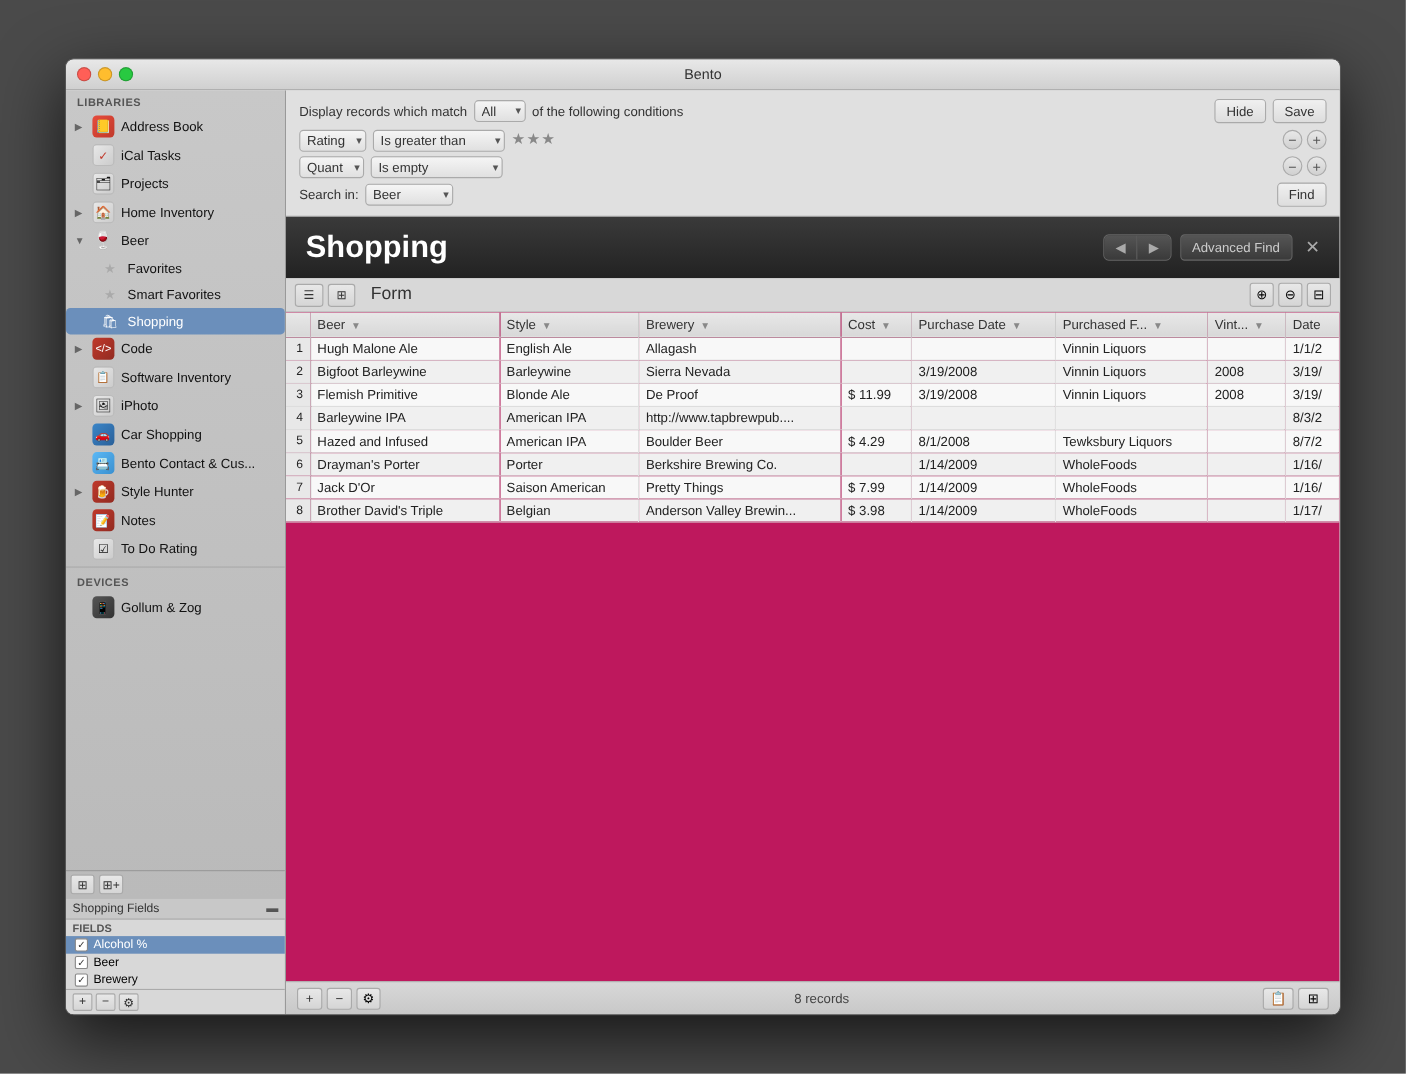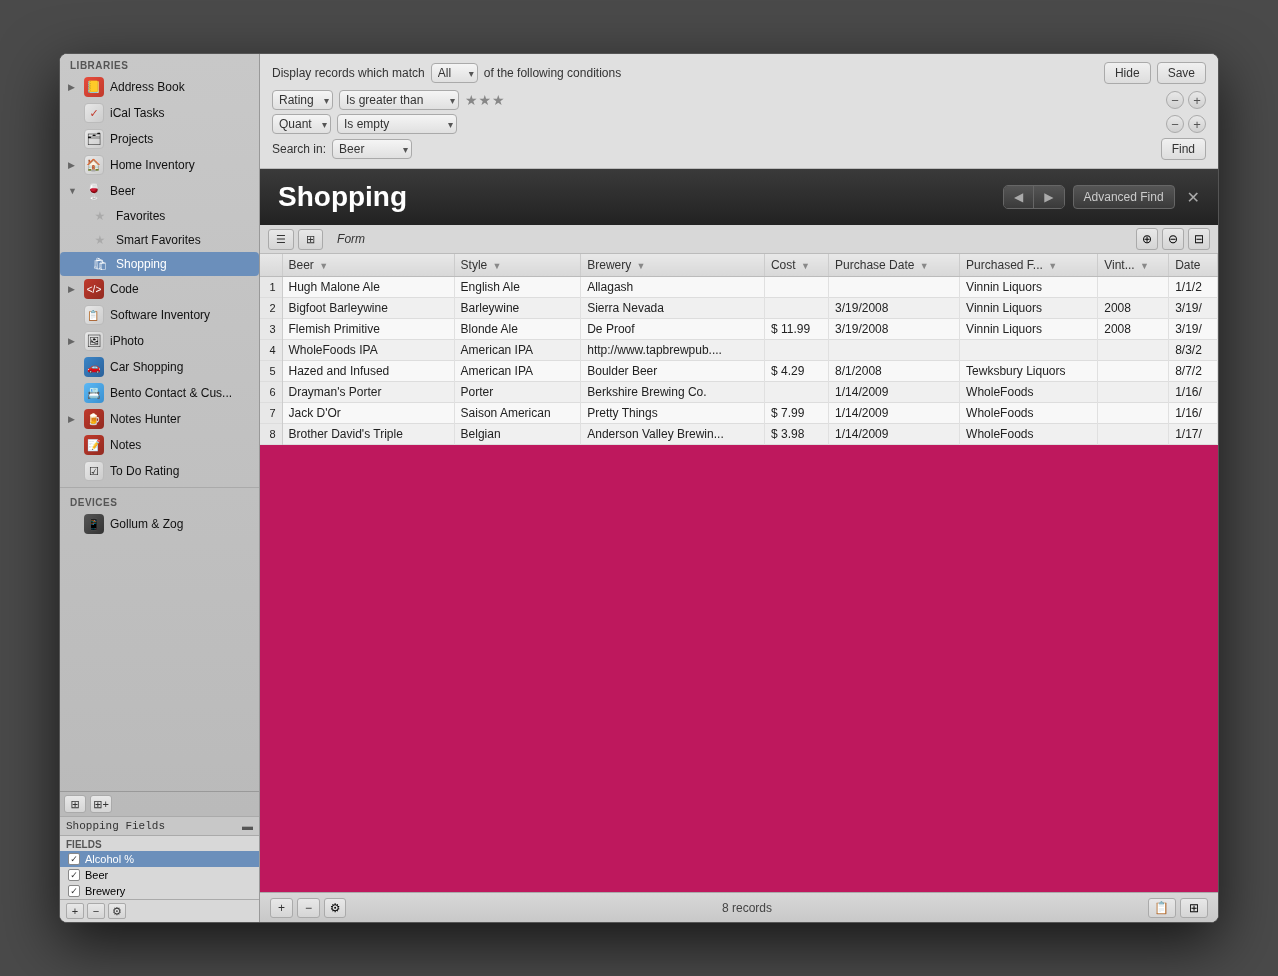--- a/index.html
+++ b/index.html
@@ -171,21 +171,21 @@
       right: 4px;
       top: 50%;
       transform: translateY(-50%);
       font-size: 10px;
       pointer-events: none;
       color: #555;
     }
     .stars { font-size: 14px; color: #888; letter-spacing: 1px; }
     .filter-condition-row {
       display: flex;
-      align-items: center;
+      align-items: flex-start;
       gap: 6px;
       margin-bottom: 4px;
     }
     .filter-pm-btn {
       width: 18px; height: 18px;
       border-radius: 50%;
       background: linear-gradient(to bottom,#e8e8e8,#d0d0d0);
       border: 1px solid #aaa;
       font-size: 13px;
       display: flex; align-items: center; justify-content: center;
@@ -268,25 +268,24 @@
     .view-btn {
       background: linear-gradient(to bottom,#e8e8e8,#d5d5d5);
       border: 1px solid #aaa;
       border-radius: 3px;
       padding: 3px 7px;
       font-size: 11px;
       cursor: pointer;
       color: #333;
     }
     .form-tab {
-      font-size: 12px;
+      font-size: 16px;
       padding: 3px 10px;
       cursor: pointer;
       color: #333;
-      font-style: italic;
     }
     .toolbar-right {
       margin-left: auto;
       display: flex;
       gap: 4px;
     }
     .gear-btn {
       width: 22px; height: 22px;
       background: linear-gradient(to bottom,#e8e8e8,#d5d5d5);
       border: 1px solid #aaa;
@@ -401,21 +400,21 @@
       font-size: 11px;
     }
     .fields-panel-header {
       display: flex;
       justify-content: space-between;
       align-items: center;
       padding: 3px 6px;
       background: #c8c8c8;
       border-bottom: 1px solid #aaa;
     }
-    .fields-panel-title { font-size: 11px; color: #333; font-family: Liberation Mono, monospace; }
+    .fields-panel-title { font-size: 11px; color: #333; }
     .fields-section-label {
       font-size: 10px;
       font-weight: 700;
       color: #555;
       padding: 3px 6px 1px;
       text-transform: uppercase;
     }
     .field-item {
       display: flex;
       align-items: center;
@@ -452,20 +451,28 @@
       cursor: pointer;
       color: #333;
     }
     .sidebar-top { flex: 1; overflow-y: auto; }
   </style>
 </head>
 <body>
 
 <div class="window">
 
+  <div class="title-bar">
+    <div class="traffic-lights">
+      <div class="tl tl-red"></div>
+      <div class="tl tl-yellow"></div>
+      <div class="tl tl-green"></div>
+    </div>
+    <span class="title-text">Bento</span>
+  </div>
 
   <div class="main-content">
 
     <div class="sidebar">
       <div class="sidebar-top">
         <div class="sidebar-section-label">LIBRARIES</div>
 
         <div class="sidebar-item">
           <span class="expand-arrow">▶</span>
           <span class="sidebar-icon icon-addressbook">📒</span>
@@ -535,21 +542,21 @@
 
         <div class="sidebar-item">
           <span class="expand-arrow"></span>
           <span class="sidebar-icon" style="background:linear-gradient(135deg,#5bb8f5,#3a90d0);color:white;font-size:11px;">📇</span>
           <span>Bento Contact &amp; Cus...</span>
         </div>
 
         <div class="sidebar-item">
           <span class="expand-arrow">▶</span>
           <span class="sidebar-icon" style="background:linear-gradient(135deg,#c0392b,#922b21);color:white;font-size:11px;">🍺</span>
-          <span>Notes Hunter</span>
+          <span>Style Hunter</span>
         </div>
 
         <div class="sidebar-item">
           <span class="expand-arrow"></span>
           <span class="sidebar-icon" style="background:linear-gradient(135deg,#c0392b,#922b21);color:white;font-size:11px;">📝</span>
           <span>Notes</span>
         </div>
 
         <div class="sidebar-item">
           <span class="expand-arrow"></span>
@@ -739,21 +746,21 @@
     <td>Blonde Ale</td>
     <td>De Proof</td>
     <td>$ 11.99</td>
     <td>3/19/2008</td>
     <td>Vinnin Liquors</td>
     <td>2008</td>
     <td>3/19/</td>
   </tr>
               <tr>
     <td class="row-num">4</td>
-    <td>WholeFoods IPA</td>
+    <td>Barleywine IPA</td>
     <td>American IPA</td>
     <td>http://www.tapbrewpub....</td>
     <td></td>
     <td></td>
     <td></td>
     <td></td>
     <td>8/3/2</td>
   </tr>
               <tr>
     <td class="row-num">5</td>

